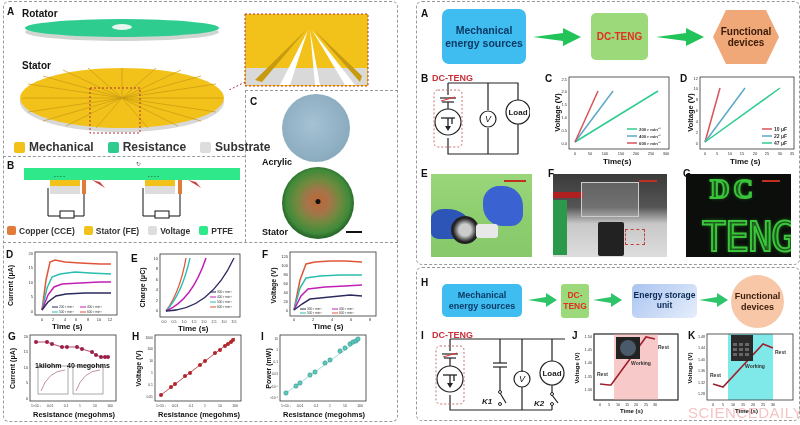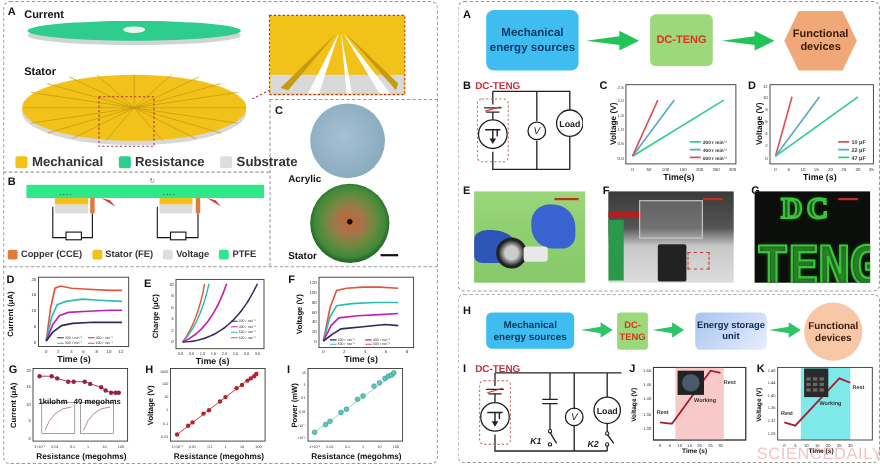--- a/index.html
+++ b/index.html
@@ -3,38 +3,38 @@
 <meta charset="utf-8">
 <style>
   *{box-sizing:border-box;margin:0;padding:0}
   body{width:800px;height:425px;background:#fff;position:relative;overflow:hidden;font-family:"Liberation Sans",sans-serif;color:#111}
   .abs{position:absolute}
   .dash{border:1px dashed #999;border-radius:6px}
   .plabel{position:absolute;font-weight:bold;font-size:10px;color:#111}
   .lbl{position:absolute;font-weight:bold;font-size:10px}
   .legend-row{position:absolute;display:flex;align-items:center;gap:4px;font-size:12px;font-weight:bold;color:#333}
   .sw{display:inline-block;width:11px;height:11px;border-radius:2px}
-  .legend-sm{position:absolute;display:flex;align-items:center;gap:3px;font-size:8.5px;font-weight:bold;color:#333}
+  .legend-sm{position:absolute;display:flex;gap:3px;font-size:8.5px;font-weight:bold;color:#333}
   .sw-sm{display:inline-block;width:9px;height:9px;border-radius:2px}
   .box{position:absolute;display:flex;align-items:center;justify-content:center;text-align:center;font-weight:bold;line-height:1.15}
   svg text{font-family:"Liberation Sans",sans-serif}
   .photo{position:absolute;overflow:hidden}
   .watermark{position:absolute;color:rgba(230,120,120,0.45);font-size:15px;letter-spacing:0.5px}
 </style>
 </head>
 <body>
 
 <div class="abs dash" style="left:3px;top:1px;width:395px;height:421px"></div>
 <div class="abs" style="left:3px;top:156px;width:242px;border-top:1px dashed #999"></div>
 <div class="abs" style="left:245px;top:90px;height:152px;border-left:1px dashed #999"></div>
 <div class="abs" style="left:245px;top:90px;width:153px;border-top:1px dashed #999"></div>
 <div class="abs" style="left:3px;top:242px;width:395px;border-top:1px dashed #999"></div>
 
 <div class="plabel" style="left:7px;top:6px">A</div>
-<div class="lbl" style="left:22px;top:8px;font-size:10px">Current</div>
+<div class="lbl" style="left:22px;top:8px;font-size:10px">Rotator</div>
 <svg class="abs" style="left:22px;top:17px" width="200" height="26">
   <ellipse cx="100" cy="15" rx="97" ry="9" fill="#cfd6d2"></ellipse>
   <ellipse cx="100" cy="11" rx="97" ry="9" fill="#2ecc8f"></ellipse>
   <ellipse cx="100" cy="10" rx="10" ry="3" fill="#e8f5ee"></ellipse>
 </svg>
 <div class="lbl" style="left:22px;top:60px">Stator</div>
 <svg class="abs" style="left:18px;top:64px" width="210" height="72">
   <ellipse cx="104" cy="38" rx="102" ry="30" fill="#d8d8d8"></ellipse>
   <ellipse cx="104" cy="34" rx="102" ry="30" fill="#f2c21b"></ellipse>
   <g stroke="#c79a10" stroke-width="0.7">
@@ -486,21 +486,21 @@
   <div class="abs" style="left:0;top:18px;width:30px;height:6px;background:#b02020"></div>
   <div class="abs" style="left:0;top:26px;width:14px;height:55px;background:#2a9a4a"></div>
   <div class="abs" style="left:28px;top:8px;width:58px;height:35px;border:1px solid #ccc;background:rgba(200,200,200,0.25)"></div>
   <div class="abs" style="left:45px;top:48px;width:26px;height:34px;background:#222;border-radius:2px"></div>
   <div class="abs" style="left:72px;top:55px;width:20px;height:16px;border:1px dashed #c04040"></div>
 </div>
 <div class="plabel" style="left:683px;top:168px">G</div>
 <div class="photo" style="left:686px;top:174px;width:105px;height:83px;background:#0b0e0b">
   <div class="abs" style="left:76px;top:6px;width:18px;height:2px;background:#c03020"></div>
   <div class="abs" style="left:24px;top:0px;font-size:27px;font-weight:bold;color:transparent;-webkit-text-stroke:2px #3ac43a;letter-spacing:4px;font-family:Liberation Serif, serif;text-shadow:0 0 4px #2a8a2a">DC</div>
-  <div class="abs" style="left:2px;top:40px;font-size:48px;font-weight:bold;color:transparent;-webkit-text-stroke:2px #3ac43a;letter-spacing:-1px;font-family:'DejaVu Sans Mono',monospace;text-shadow:0 0 4px #2a8a2a">TENG</div>
+  <div class="abs" style="left:16px;top:40px;font-size:40px;font-weight:normal;color:transparent;-webkit-text-stroke:2px #3ac43a;letter-spacing:-1px;font-family:'DejaVu Sans Mono',monospace;text-shadow:0 0 4px #2a8a2a">TENG</div>
 </div>
 
 <div class="plabel" style="left:421px;top:277px">H</div>
 <div class="box" style="left:442px;top:284px;width:80px;height:33px;background:#3fbdf0;border-radius:5px;color:#0b3a66;font-size:9px">Mechanical energy sources</div>
 <svg class="abs" style="left:528px;top:293px" width="30" height="14">
     <polygon points="0,7 18,4 18,0 29,7 18,14 18,10" fill="#2ec46a"></polygon>
   </svg>
 <div class="box" style="left:561px;top:284px;width:28px;height:34px;background:#9bd97a;border-radius:3px;color:#e03020;font-size:8.5px;line-height:1.25">DC-TENG</div>
 <svg class="abs" style="left:593px;top:293px" width="30" height="14">
     <polygon points="0,7 18,4 18,0 29,7 18,14 18,10" fill="#2ec46a"></polygon>

